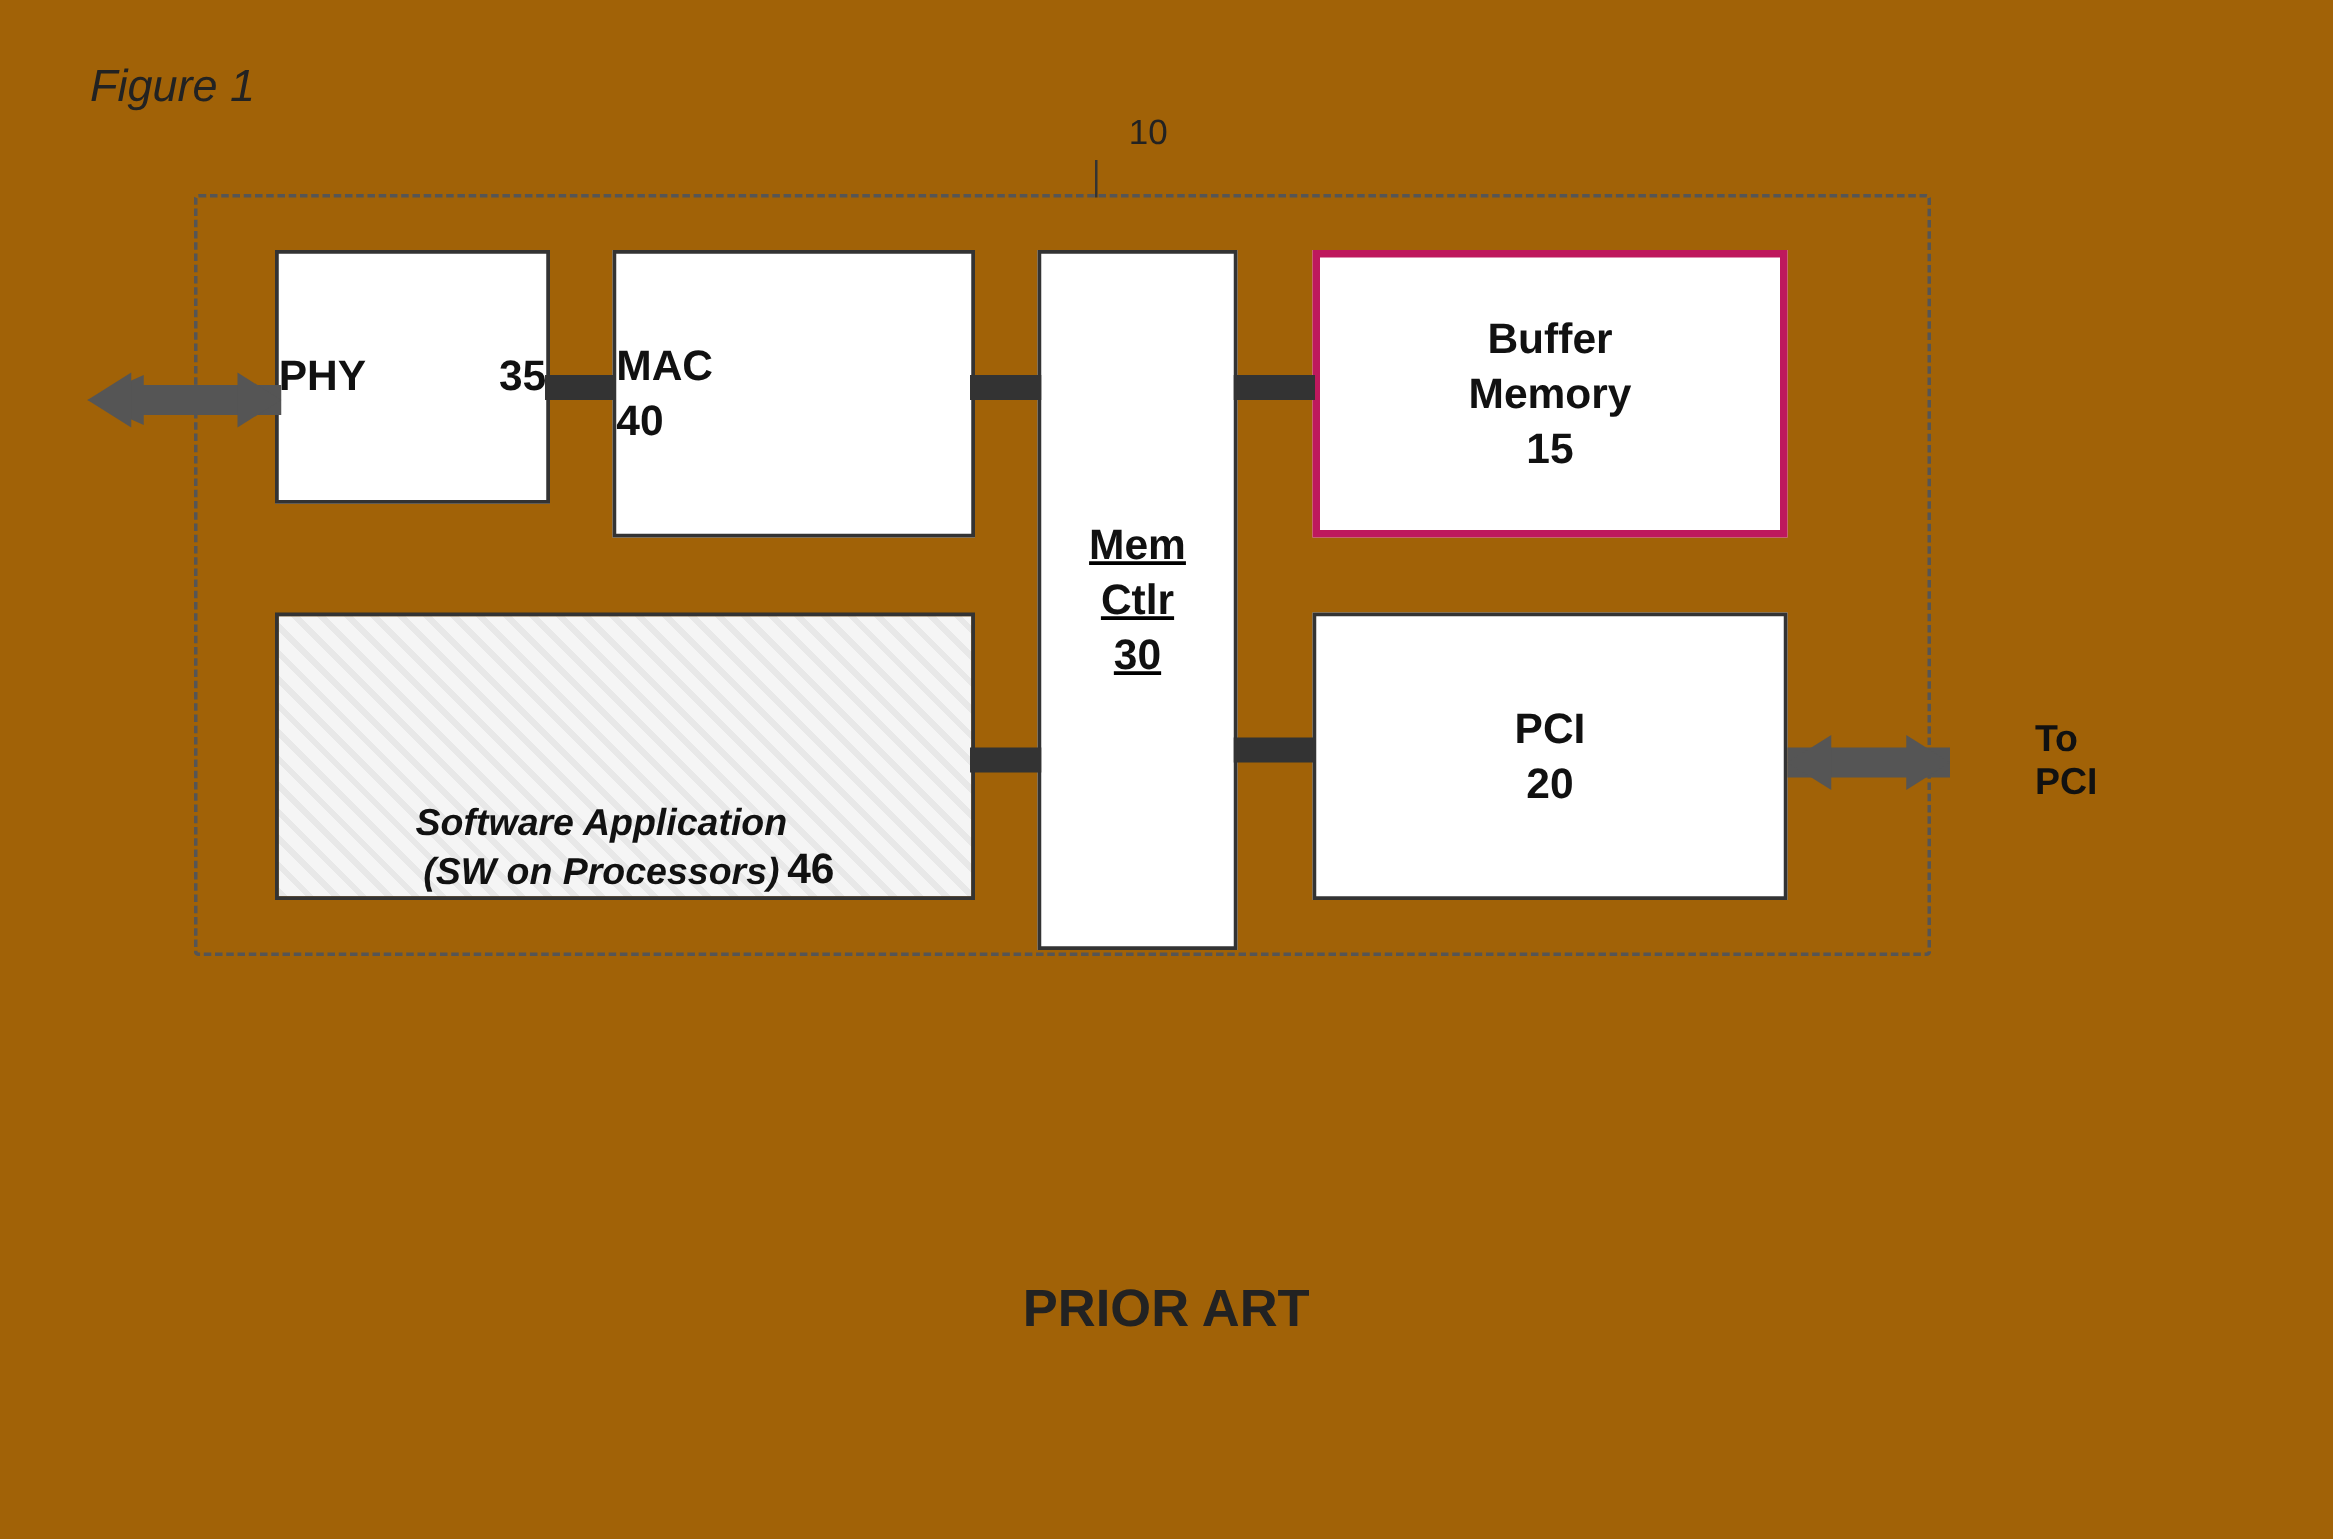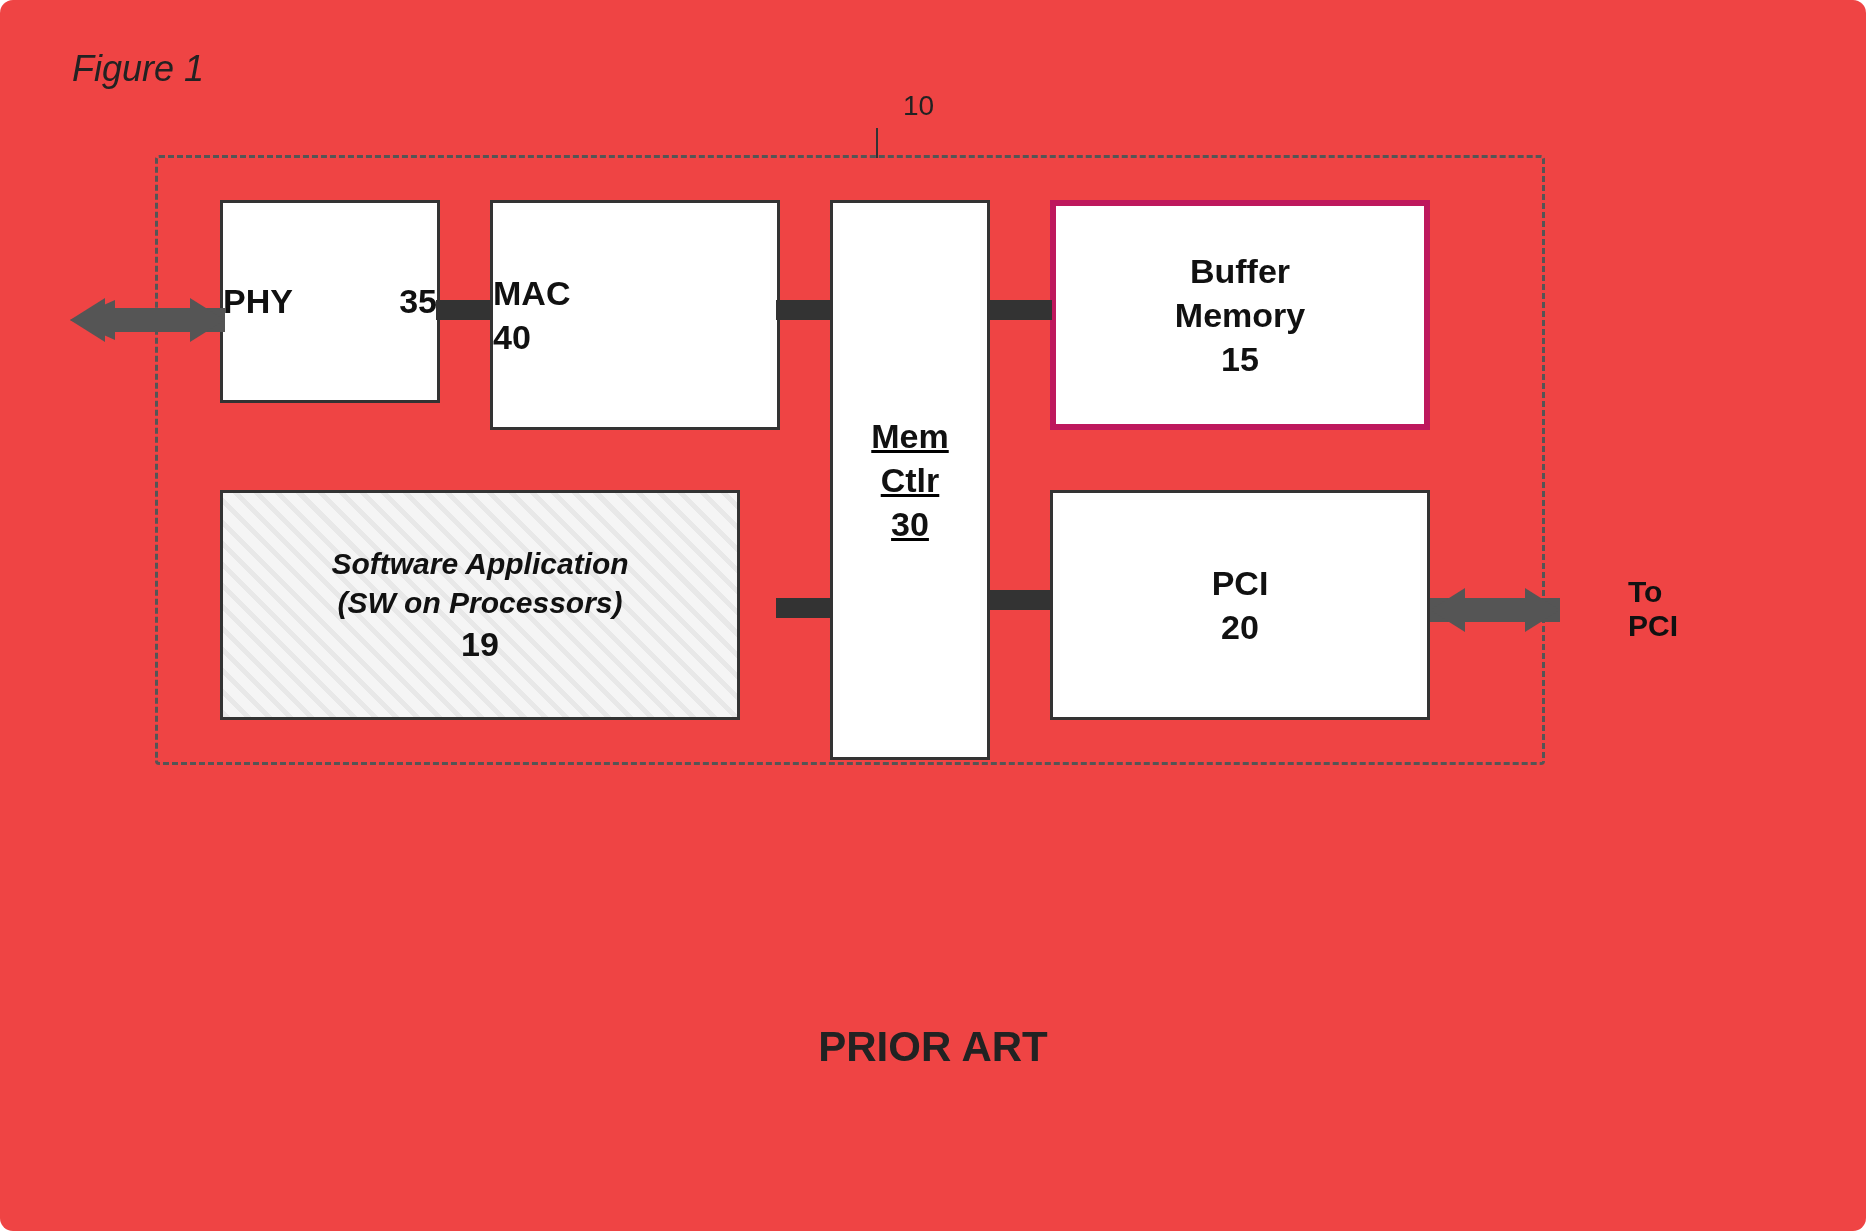--- a/index.html
+++ b/index.html
@@ -10,22 +10,21 @@
       width: 1866px;
       height: 1231px;
       position: relative;
       overflow: hidden;
     }
 
     .page {
       width: 1866px;
       height: 1231px;
       position: relative;
-      background: #ef4444;
-      border-radius: 13px;
+      background: #a16207;
     }
 
     .figure-label {
       position: absolute;
       top: 48px;
       left: 72px;
       font-size: 36px;
       font-style: italic;
       color: #222;
     }
@@ -135,33 +134,33 @@
       flex-direction: column;
       align-items: center;
       justify-content: center;
     }
 
     
     .block-sw {
       position: absolute;
       top: 490px;
       left: 220px;
-      width: 520px;
+      width: 560px;
       height: 230px;
       border: 3px solid #333;
       background: repeating-linear-gradient(
         45deg,
         #e8e8e8,
         #e8e8e8 5px,
         #f5f5f5 5px,
         #f5f5f5 15px
       );
       display: flex;
-      flex-direction: column;
-      align-items: center;
+      flex-direction: row;
+      align-items: flex-end;
       justify-content: center;
       text-align: center;
     }
 
     .block-label {
       font-size: 34px;
       font-weight: bold;
       color: #111;
       line-height: 1.3;
       text-align: center;
@@ -289,21 +288,21 @@
     <div class="block-label">15</div>
   </div>
 
   <div class="block-pci">
     <div class="block-label">PCI</div>
     <div class="block-label">20</div>
   </div>
 
   <div class="block-sw">
     <div class="block-label-italic">Software Application<br>(SW on Processors)</div>
-    <div class="block-label">19</div>
+    <div class="block-label">46</div>
   </div>
 
   <div class="nub nub-phy-right"></div>
   <div class="nub nub-mac-right"></div>
   <div class="nub nub-memctlr-right-top"></div>
   <div class="nub nub-memctlr-right-bot"></div>
   <div class="nub nub-sw-right"></div>
 
   <div class="to-pci-label">To<br>PCI</div>
 

